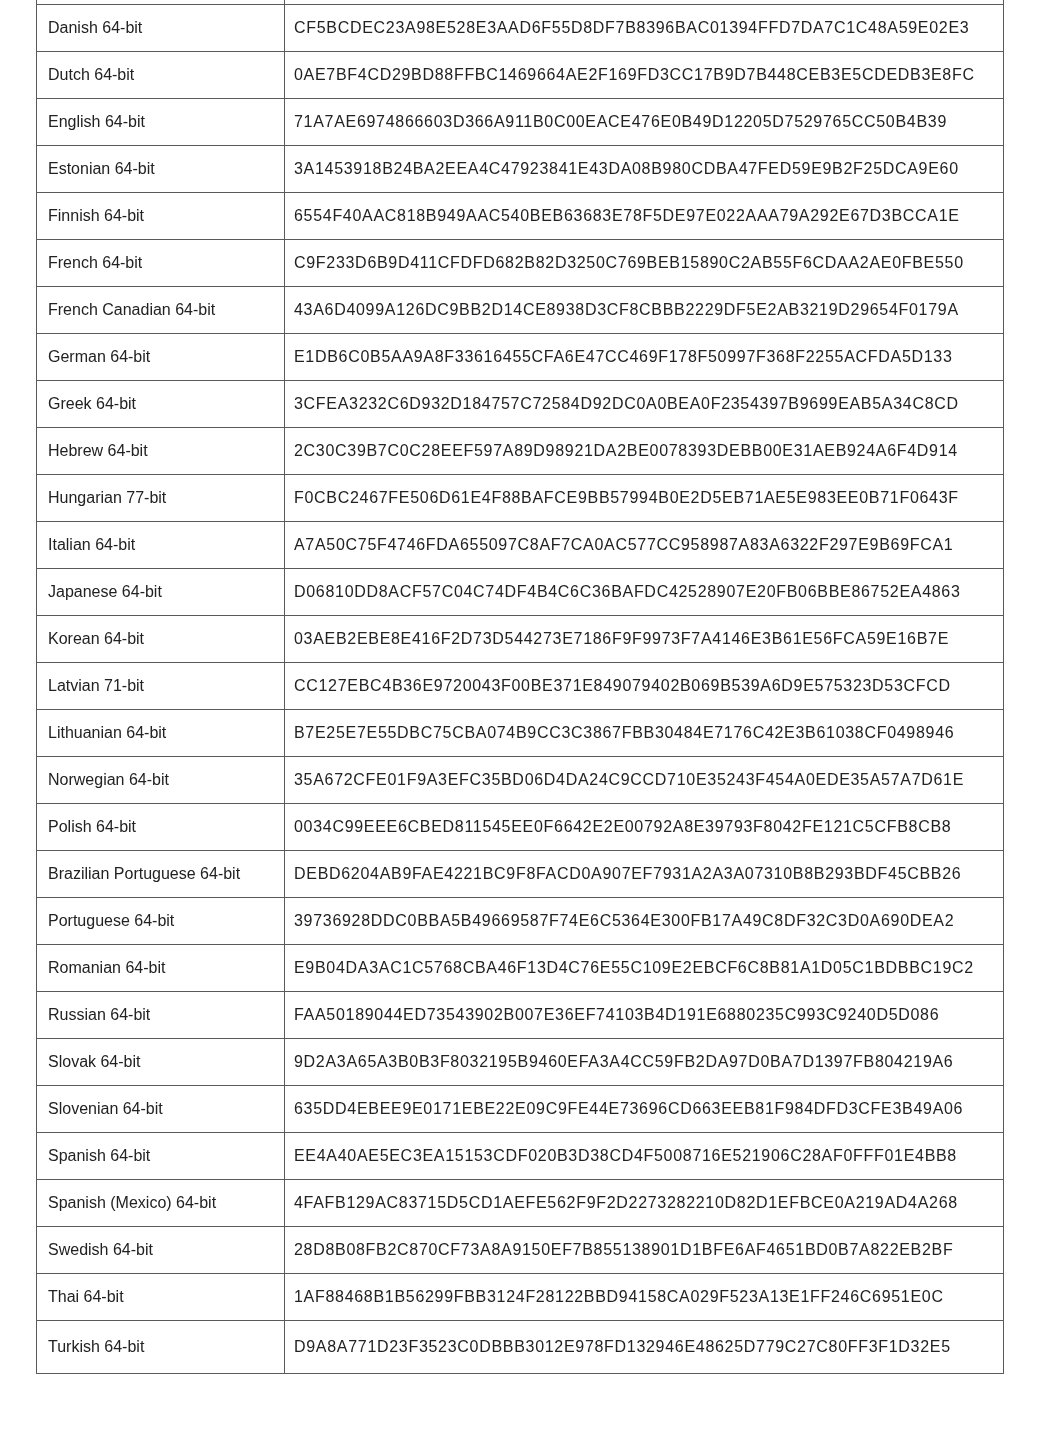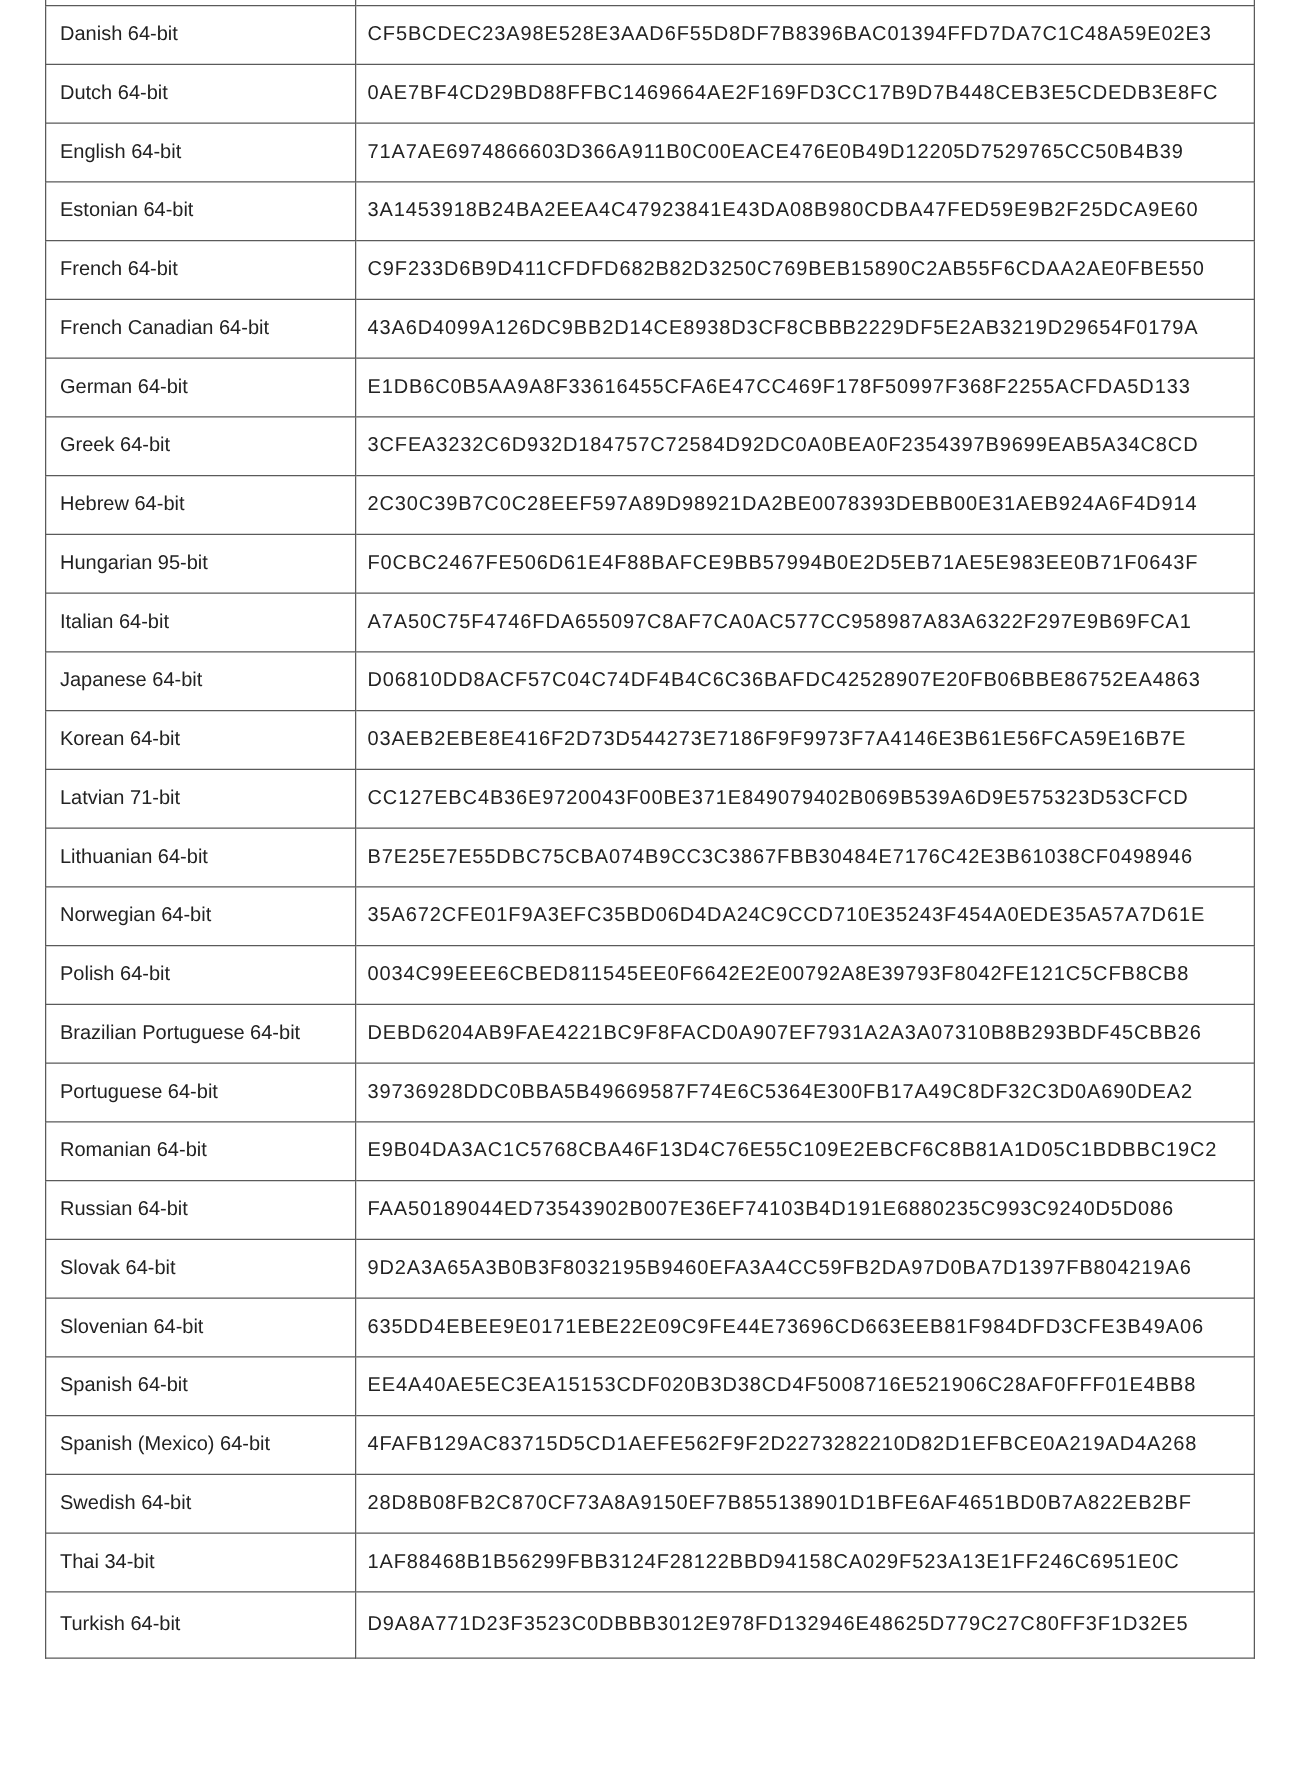--- a/index.html
+++ b/index.html
@@ -75,41 +75,45 @@
           </tr>
           <tr>
             <td class="lang-cell">English 64-bit</td>
             <td class="hash-cell">71A7AE6974866603D366A911B0C00EACE476E0B49D12205D7529765CC50B4B39</td>
           </tr>
           <tr>
             <td class="lang-cell">Estonian 64-bit</td>
             <td class="hash-cell">3A1453918B24BA2EEA4C47923841E43DA08B980CDBA47FED59E9B2F25DCA9E60</td>
           </tr>
           <tr>
+            <td class="lang-cell">Finnish 64-bit</td>
+            <td class="hash-cell">6554F40AAC818B949AAC540BEB63683E78F5DE97E022AAA79A292E67D3BCCA1E</td>
+          </tr>
+          <tr>
             <td class="lang-cell">French 64-bit</td>
             <td class="hash-cell">C9F233D6B9D411CFDFD682B82D3250C769BEB15890C2AB55F6CDAA2AE0FBE550</td>
           </tr>
           <tr>
             <td class="lang-cell">French Canadian 64-bit</td>
             <td class="hash-cell">43A6D4099A126DC9BB2D14CE8938D3CF8CBBB2229DF5E2AB3219D29654F0179A</td>
           </tr>
           <tr>
             <td class="lang-cell">German 64-bit</td>
             <td class="hash-cell">E1DB6C0B5AA9A8F33616455CFA6E47CC469F178F50997F368F2255ACFDA5D133</td>
           </tr>
           <tr>
             <td class="lang-cell">Greek 64-bit</td>
             <td class="hash-cell">3CFEA3232C6D932D184757C72584D92DC0A0BEA0F2354397B9699EAB5A34C8CD</td>
           </tr>
           <tr>
             <td class="lang-cell">Hebrew 64-bit</td>
             <td class="hash-cell">2C30C39B7C0C28EEF597A89D98921DA2BE0078393DEBB00E31AEB924A6F4D914</td>
           </tr>
           <tr>
-            <td class="lang-cell">Hungarian 95-bit</td>
+            <td class="lang-cell">Hungarian 77-bit</td>
             <td class="hash-cell">F0CBC2467FE506D61E4F88BAFCE9BB57994B0E2D5EB71AE5E983EE0B71F0643F</td>
           </tr>
           <tr>
             <td class="lang-cell">Italian 64-bit</td>
             <td class="hash-cell">A7A50C75F4746FDA655097C8AF7CA0AC577CC958987A83A6322F297E9B69FCA1</td>
           </tr>
           <tr>
             <td class="lang-cell">Japanese 64-bit</td>
             <td class="hash-cell">D06810DD8ACF57C04C74DF4B4C6C36BAFDC42528907E20FB06BBE86752EA4863</td>
           </tr>
@@ -163,21 +167,21 @@
           </tr>
           <tr>
             <td class="lang-cell">Spanish (Mexico) 64-bit</td>
             <td class="hash-cell">4FAFB129AC83715D5CD1AEFE562F9F2D2273282210D82D1EFBCE0A219AD4A268</td>
           </tr>
           <tr>
             <td class="lang-cell">Swedish 64-bit</td>
             <td class="hash-cell">28D8B08FB2C870CF73A8A9150EF7B855138901D1BFE6AF4651BD0B7A822EB2BF</td>
           </tr>
           <tr>
-            <td class="lang-cell">Thai 34-bit</td>
+            <td class="lang-cell">Thai 64-bit</td>
             <td class="hash-cell">1AF88468B1B56299FBB3124F28122BBD94158CA029F523A13E1FF246C6951E0C</td>
           </tr>
           <tr class="last-row">
             <td class="lang-cell">Turkish 64-bit</td>
             <td class="hash-cell">D9A8A771D23F3523C0DBBB3012E978FD132946E48625D779C27C80FF3F1D32E5</td>
           </tr>
         </tbody>
     </table>
   </div>
 </div>

